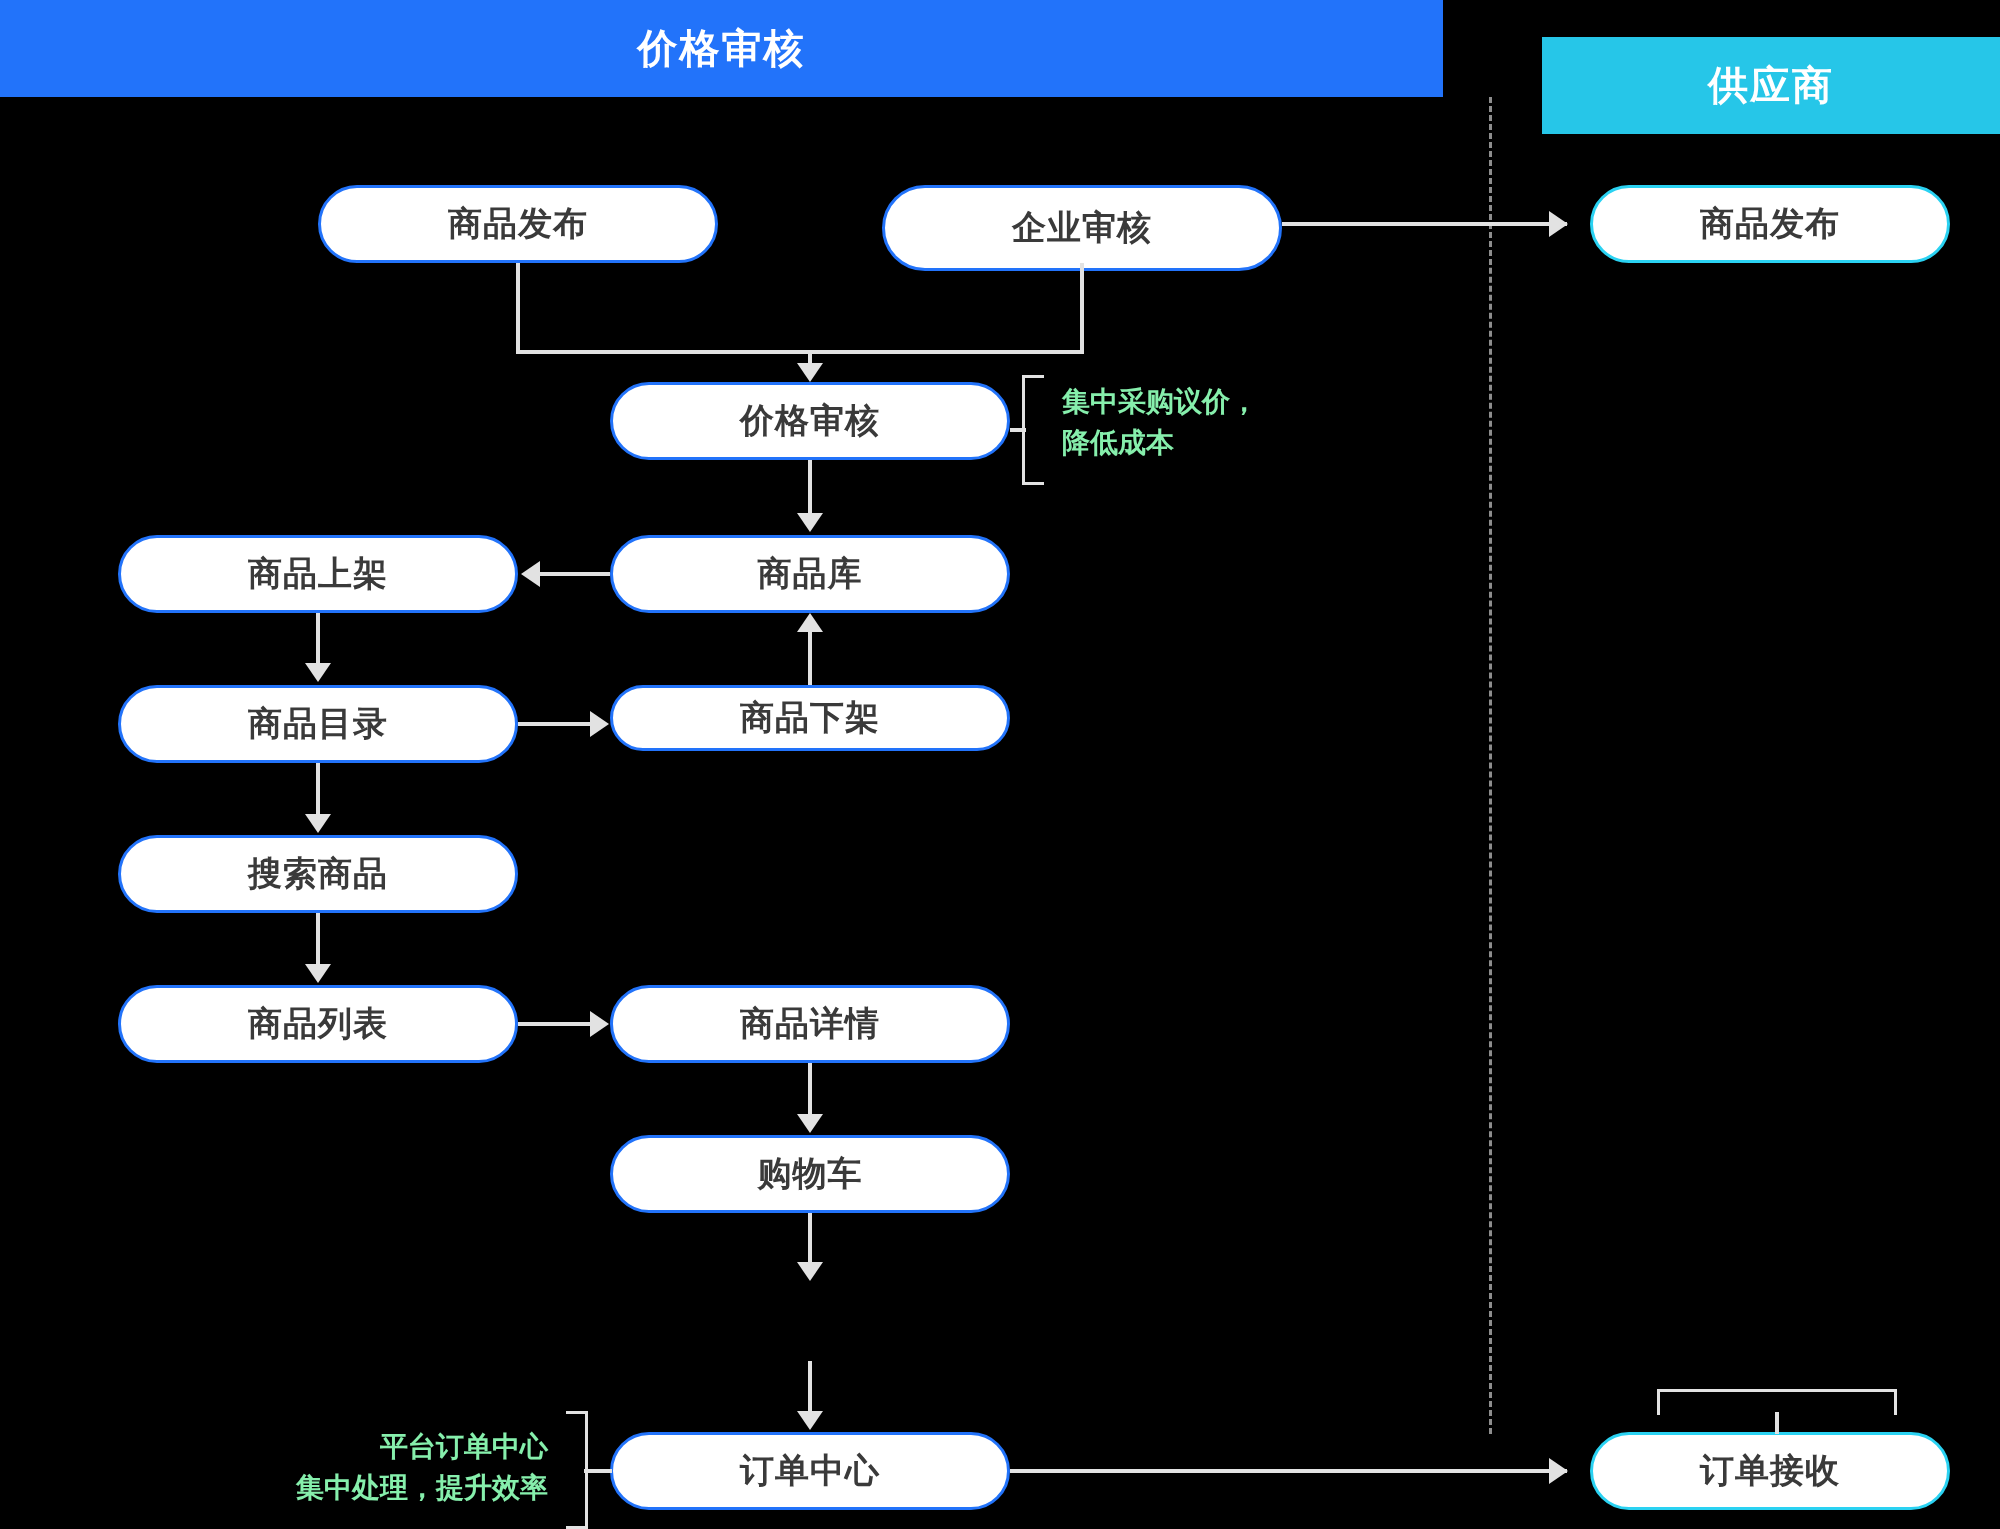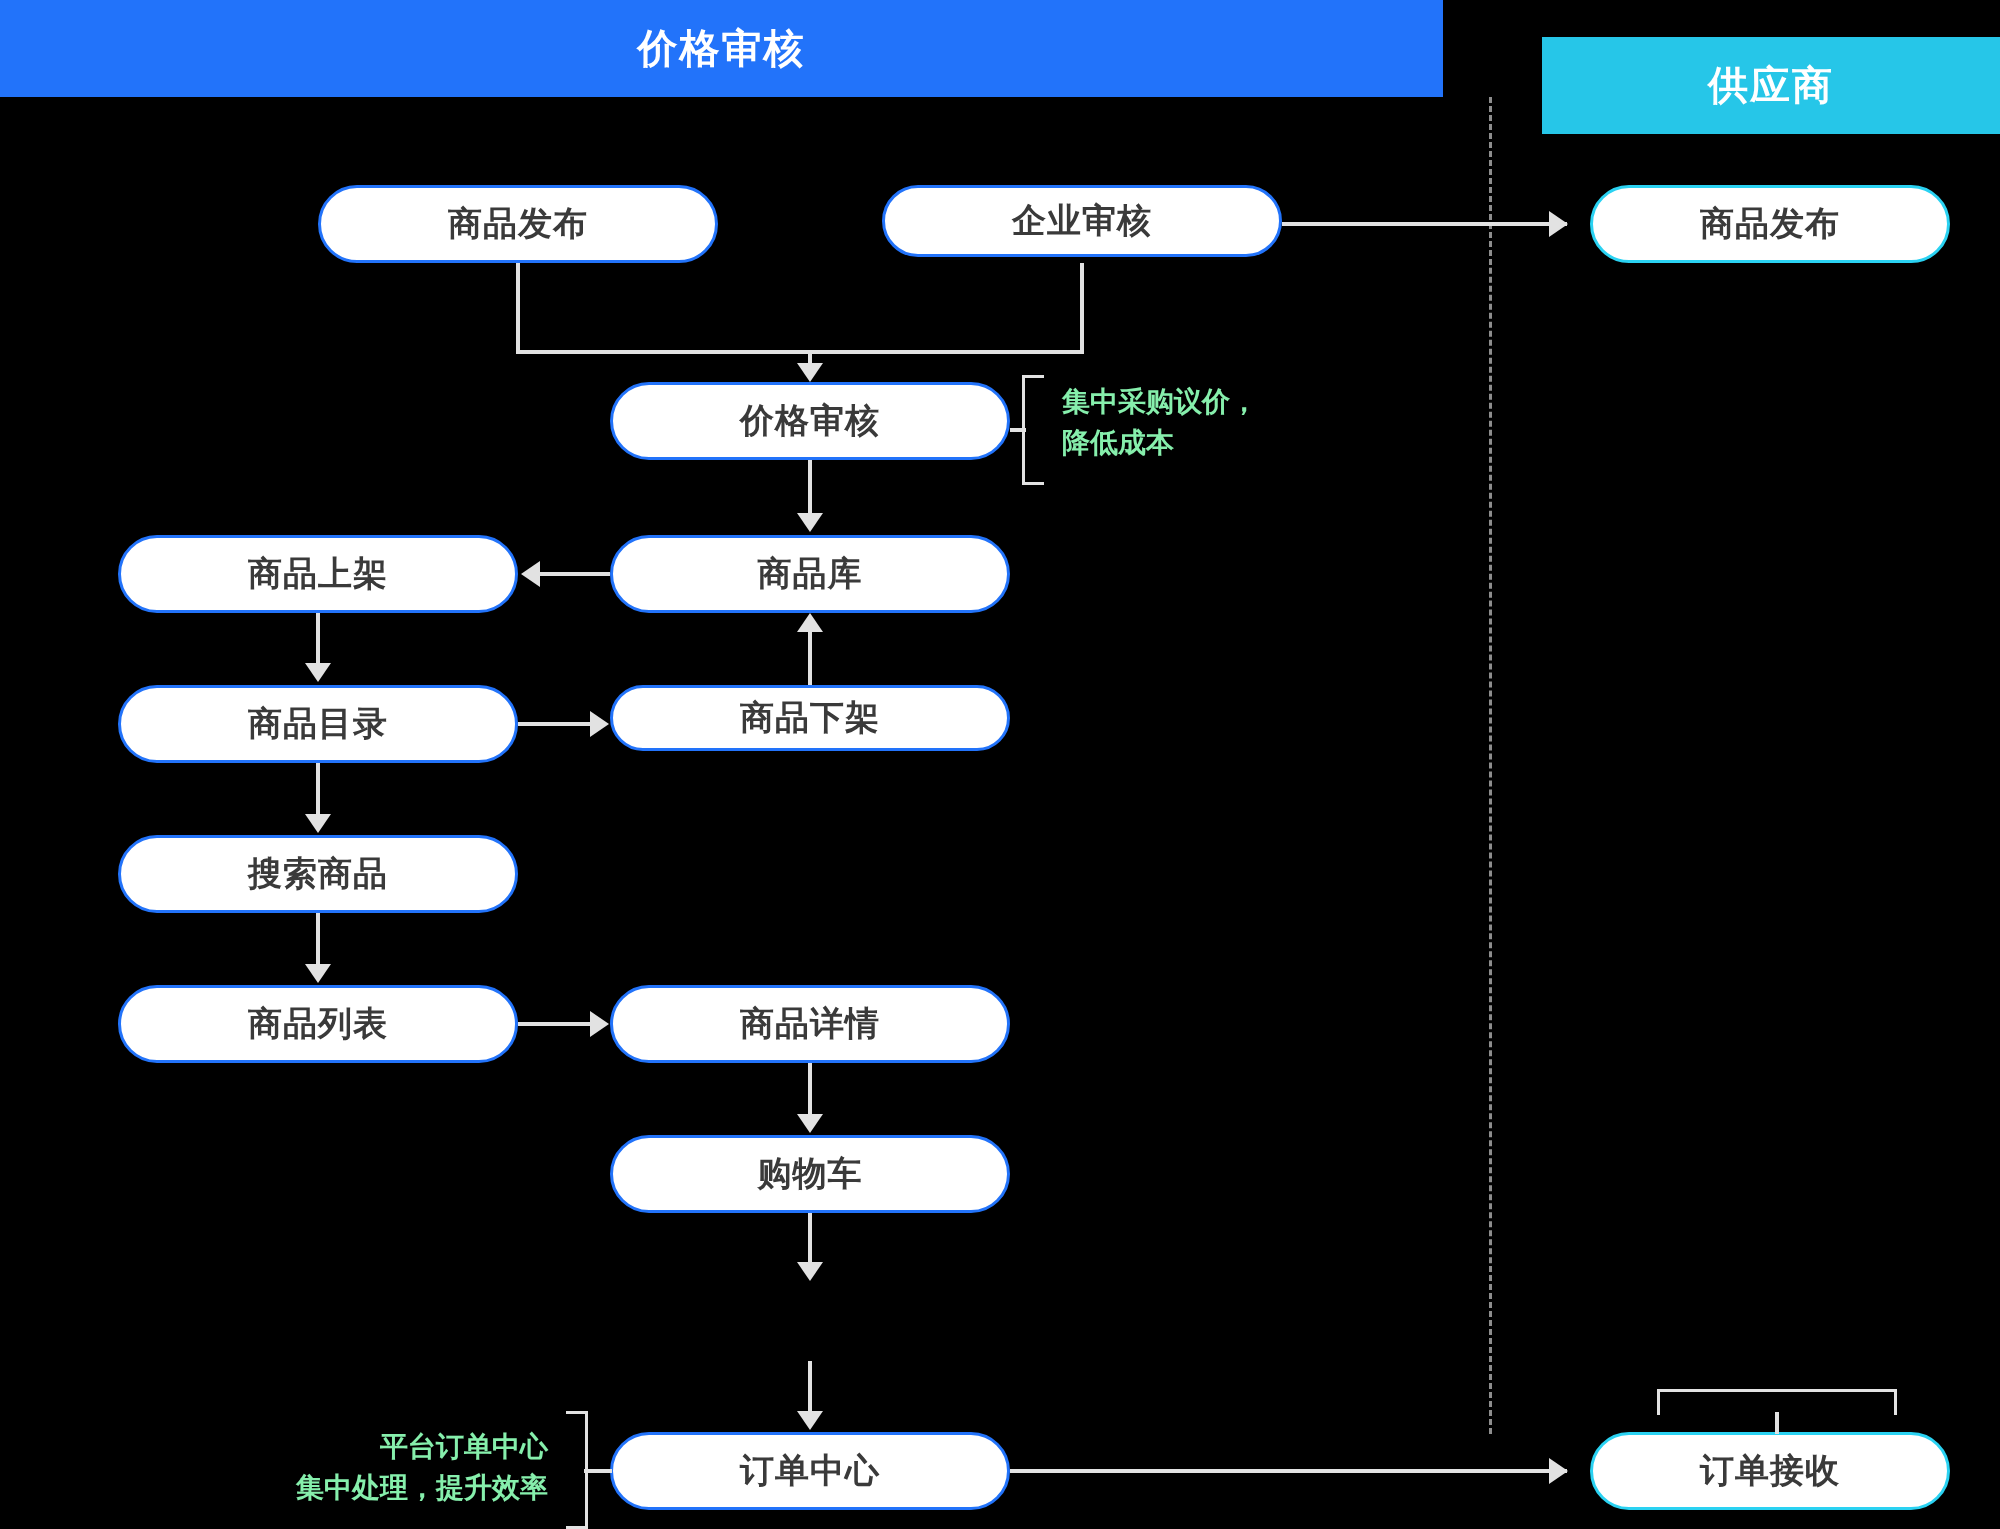--- a/index.html
+++ b/index.html
@@ -106,21 +106,21 @@
 <div id="stage">
 
   <div class="lane-header lane-internal">价格审核</div>
 
   <div class="lane-header lane-supplier">供应商</div>
 
   <div class="lane-divider"></div>
 
   <div class="node blue" style="left:318px; top:185px; width:400px; height:78px;">商品发布</div>
 
-  <div class="node blue" style="left:882px; top:185px; width:400px; height:72px;">企业审核</div>
+  <div class="node blue" style="left:882px; top:185px; width:400px; height:86px;">企业审核</div>
 
   <div class="node cyan" style="left:1590px; top:185px; width:360px; height:78px;">商品发布</div>
 
   <div class="node blue" style="left:610px; top:382px; width:400px; height:78px;">价格审核</div>
 
   <div class="node blue" style="left:118px; top:535px; width:400px; height:78px;">商品上架</div>
 
   <div class="node blue" style="left:610px; top:535px; width:400px; height:78px;">商品库</div>
 
   <div class="node blue" style="left:118px; top:685px; width:400px; height:78px;">商品目录</div>

